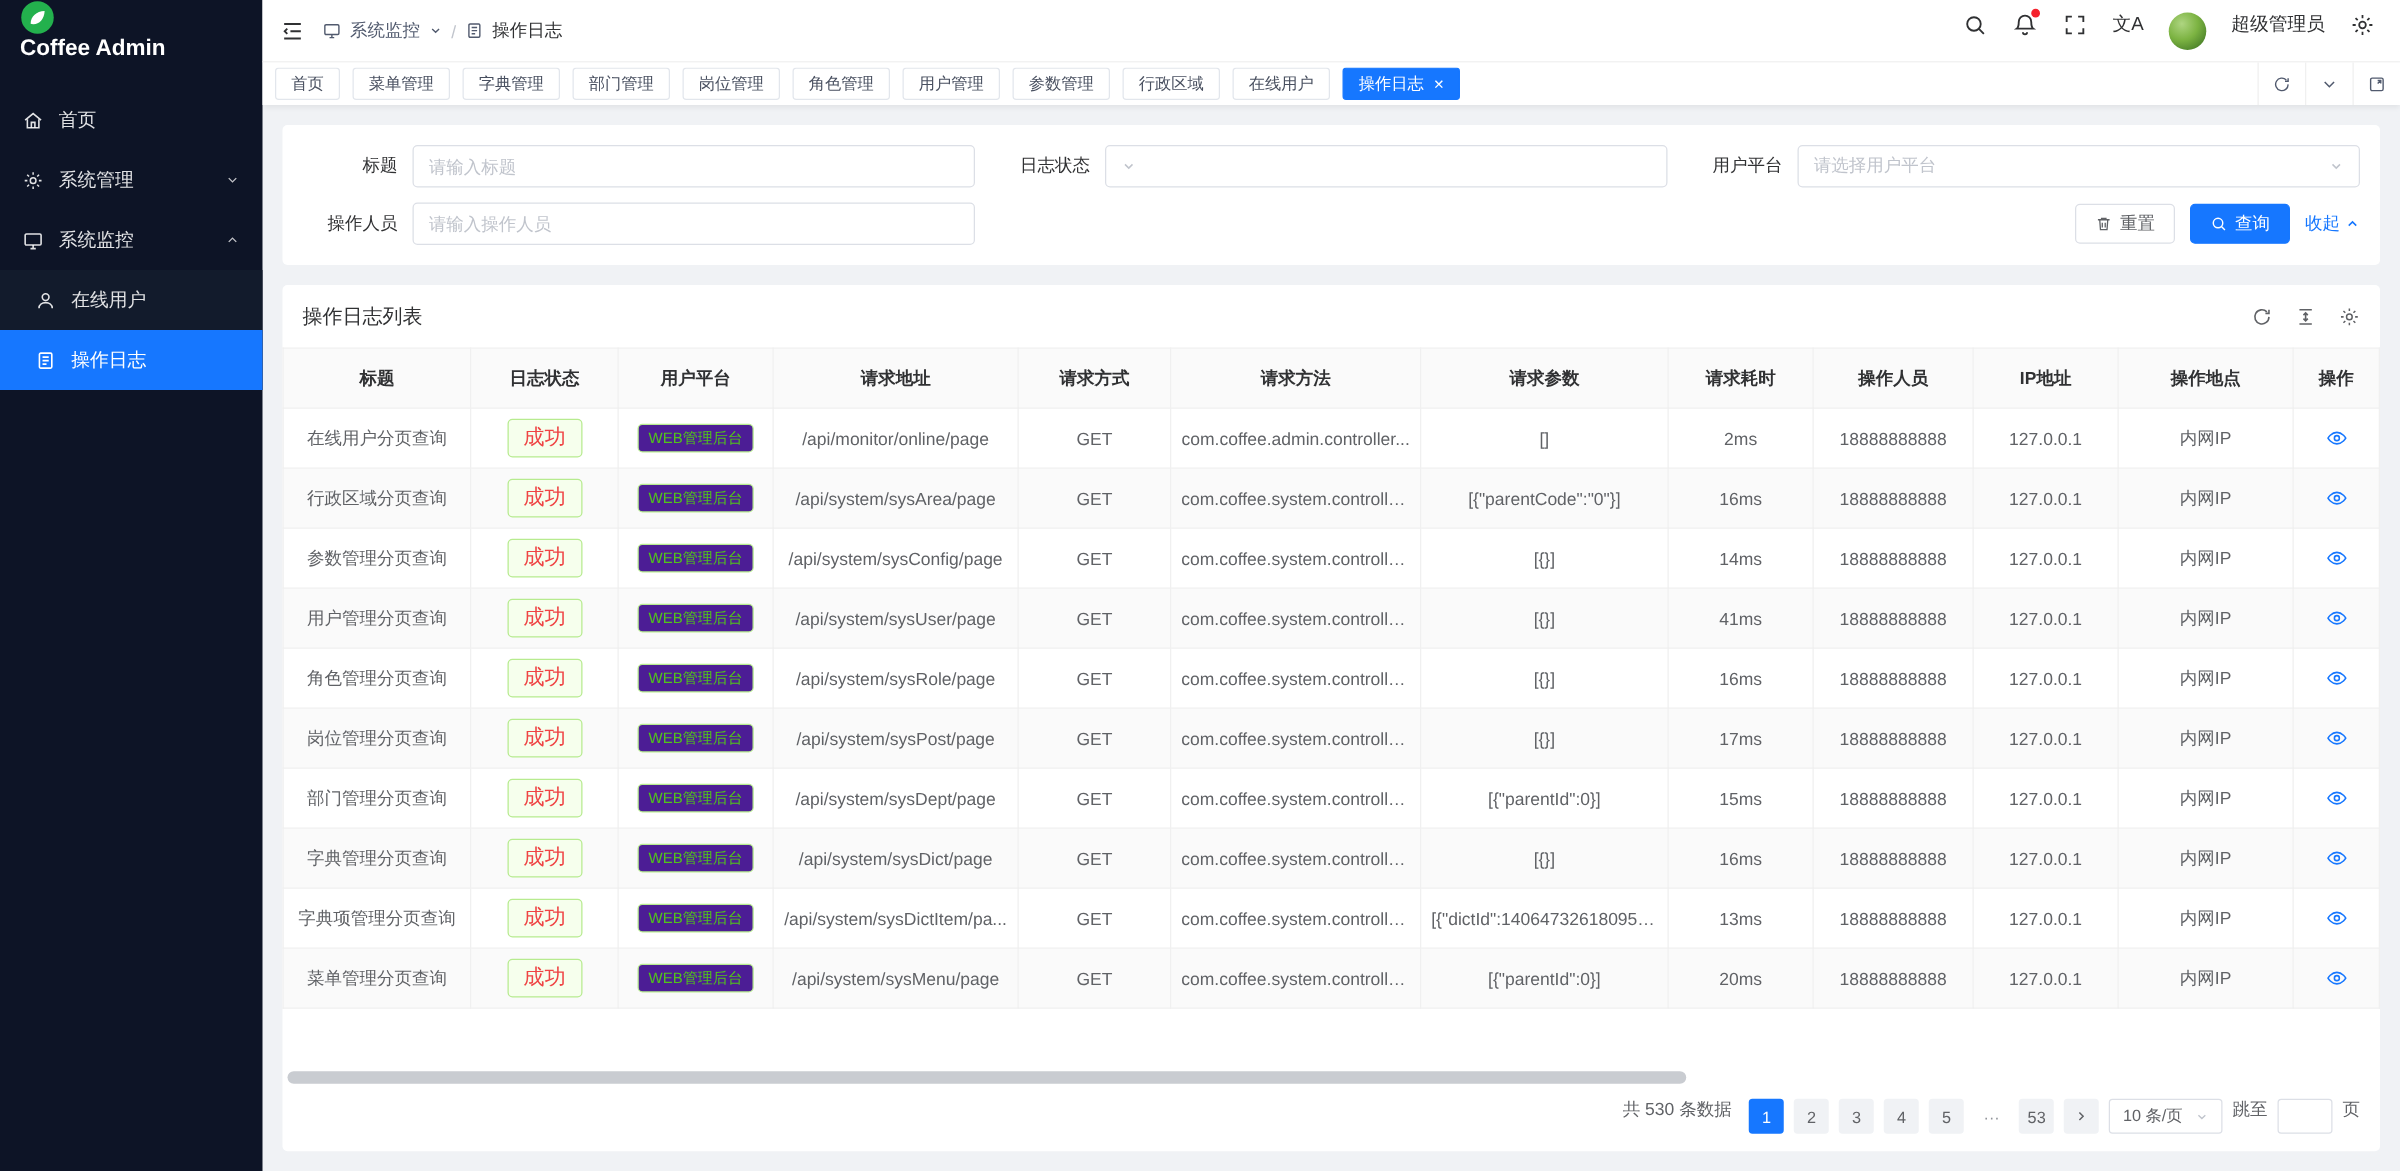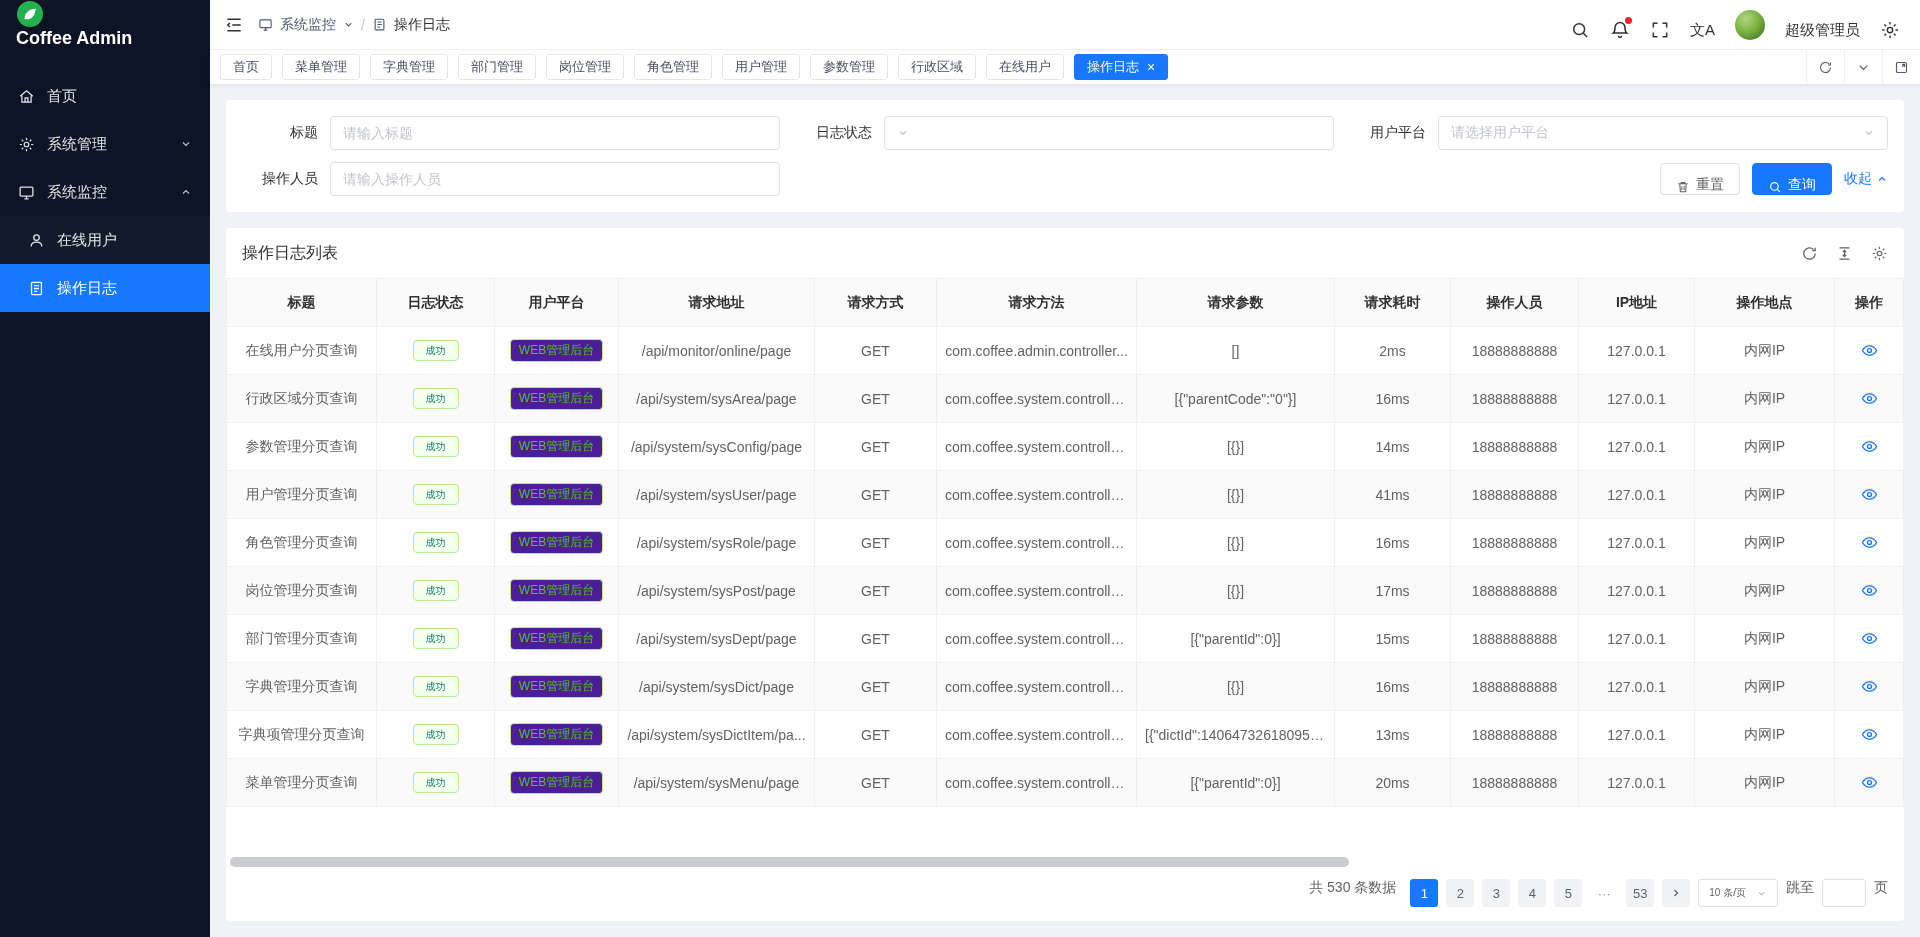--- a/index.html
+++ b/index.html
@@ -31,21 +31,21 @@
   
   .topbar { height:50px; background:#fff; display:flex; align-items:center; gap:14px;
     padding:0 20px 0 14px; border-bottom:1px solid #f0f0f0; flex-shrink:0; }
   .icon-btn { width:20px; height:20px; color:#303133; cursor:pointer; position:relative; }
   .icon-btn svg { width:100%; height:100%; }
   .breadcrumb { display:flex; align-items:center; gap:7px; font-size:14px; color:#515a6e; }
   .bc-icon svg { width:15px; height:15px; color:#515a6e; }
   .bc-caret svg { width:11px; height:11px; }
   .bc-sep { color:#c0c4cc; }
   .bc-current { color:#303133; }
-  .topbar-right { margin-left:auto; display:flex; align-items:flex-end; gap:20px; }
+  .topbar-right { margin-left:auto; display:flex; align-items:flex-start; gap:20px; }
   .trans-icon { font-size:15px; color:#303133; cursor:pointer; white-space:nowrap; }
   .bell-wrap { position:relative; }
   .bell-dot { position:absolute; top:-3px; right:-2px; width:7px; height:7px; border-radius:50%;
     background:#f5222d; }
   .avatar { width:30px; height:30px; border-radius:50%; cursor:pointer;
     background:radial-gradient(circle at 35% 30%, #aed581 0%, #7cb342 45%, #33691e 100%); }
   .user-name { font-size:15px; color:#303133; cursor:pointer; white-space:nowrap; }
 
   
   .tabbar { height:34px; background:#fff; display:flex; align-items:center; gap:8px;
@@ -70,21 +70,21 @@
   .form-label { width:88px; text-align:right; padding-right:12px; font-size:14px; color:#303133; flex-shrink:0; white-space:nowrap; }
   .form-field { flex:1; height:34px; border:1px solid #dcdfe6; border-radius:4px; background:#fff;
     display:flex; align-items:center; padding:0 12px; min-width:0; }
   .form-input { flex:1; border:none; outline:none; font-size:14px; color:#303133; min-width:0;
     font-family:inherit; background:transparent; }
   .form-input::placeholder { color:#c0c4cc; }
   .select-placeholder { flex:1; font-size:14px; color:#c0c4cc; white-space:nowrap; overflow:hidden; }
   .select-arrow svg { width:12px; height:12px; color:#c0c4cc; }
   .filter-actions { grid-column:2 / 4; display:flex; align-items:center; justify-content:flex-end; gap:12px; }
   .btn { height:32px; padding:0 15px; border-radius:4px; border:1px solid #dcdfe6; background:#fff;
-    color:#606266; font-size:14px; display:inline-flex; align-items:flex-end; gap:6px; cursor:pointer;
+    color:#606266; font-size:14px; display:inline-flex; align-items:center; gap:6px; cursor:pointer;
     font-family:inherit; white-space:nowrap; }
   .btn svg { width:14px; height:14px; }
   .btn-primary { background:#1677ff; border-color:#1677ff; color:#fff; }
   .link-btn { color:#1677ff; font-size:14px; display:inline-flex; align-items:center; gap:4px; cursor:pointer; white-space:nowrap; }
   .link-btn svg { width:12px; height:12px; }
 
   
   .table-card { background:#fff; border-radius:4px; flex:1; min-height:0; display:flex; flex-direction:column; }
   .card-header { height:50px; display:flex; align-items:center; padding:0 16px; flex-shrink:0; }
   .card-title { font-size:16px; font-weight:500; color:#303133; }
@@ -92,43 +92,43 @@
   .card-tools .tool { width:17px; height:17px; cursor:pointer; }
   .card-tools .tool svg { width:100%; height:100%; }
 
   table { width:100%; border-collapse:collapse; table-layout:fixed; }
   th,td { border:1px solid #f0f0f0; height:48px; padding:0 8px; text-align:center; font-size:14px;
     white-space:nowrap; overflow:hidden; text-overflow:ellipsis; }
   th { background:#fafafa; color:#303133; font-weight:bold; }
   td { color:#606266; }
   tbody tr:nth-child(even) td { background:#fafafa; }
   .op-col { border-left:1px solid #e8e8e8; box-shadow:-8px 0 10px -8px rgba(0,0,0,.18); }
-  .badge-success { display:inline-block; color:#0f766e; background:#f6ffed; border:1px solid #b7eb8f;
-    border-radius:4px; padding:3px 12px; font-size:10px; line-height:1.3; }
+  .badge-success { display:inline-block; color:#ef4444; background:#f6ffed; border:1px solid #b7eb8f;
+    border-radius:4px; padding:3px 12px; font-size:17px; line-height:1.3; }
   .badge-platform { display:inline-block; color:#52c41a; background:#4c1d95; border:1px solid #b7eb8f;
     border-radius:4px; padding:3px 8px; font-size:12px; line-height:1.3; }
   .eye-btn { width:17px; height:17px; color:#1677ff; cursor:pointer; display:inline-block; vertical-align:middle; }
   .eye-btn svg { width:100%; height:100%; }
 
   .table-spacer { flex:1; min-height:36px; }
   .h-scrollbar { height:10px; margin:0 4px; flex-shrink:0; }
   .h-thumb { height:10px; width:67%; background:#c9ccd1; border-radius:5px; cursor:pointer; }
 
   
   .pagination { display:flex; justify-content:flex-end; gap:8px;
     padding:12px 16px 14px; font-size:14px; color:#606266; flex-shrink:0; }
   .pg-total { margin-right:6px; white-space:nowrap; }
   .pages { display:flex; gap:8px; }
   .page-item { min-width:28px; height:28px; padding:0 6px; display:flex; align-items:center; justify-content:center;
     background:#f0f2f5; border-radius:3px; cursor:pointer; font-size:13px; color:#606266; }
   .page-active { background:#1677ff; color:#fff; }
   .page-ellipsis { background:transparent; color:#909399; }
   .page-next svg { width:12px; height:12px; }
   .size-select { height:28px; border:1px solid #dcdfe6; border-radius:3px; display:flex; align-items:center;
-    gap:10px; padding:0 10px; font-size:10px; color:#606266; cursor:pointer; background:#fff; white-space:nowrap; }
+    gap:10px; padding:0 10px; font-size:13px; color:#606266; cursor:pointer; background:#fff; white-space:nowrap; }
   .size-select svg { width:11px; height:11px; color:#c0c4cc; }
   .jump-input { width:44px; height:28px; border:1px solid #dcdfe6; border-radius:3px; outline:none;
     text-align:center; font-size:13px; font-family:inherit; }
 </style>
 </head>
 <body>
 
 <aside class="sidebar">
   <div class="logo-row">
     <span class="logo-mark">

